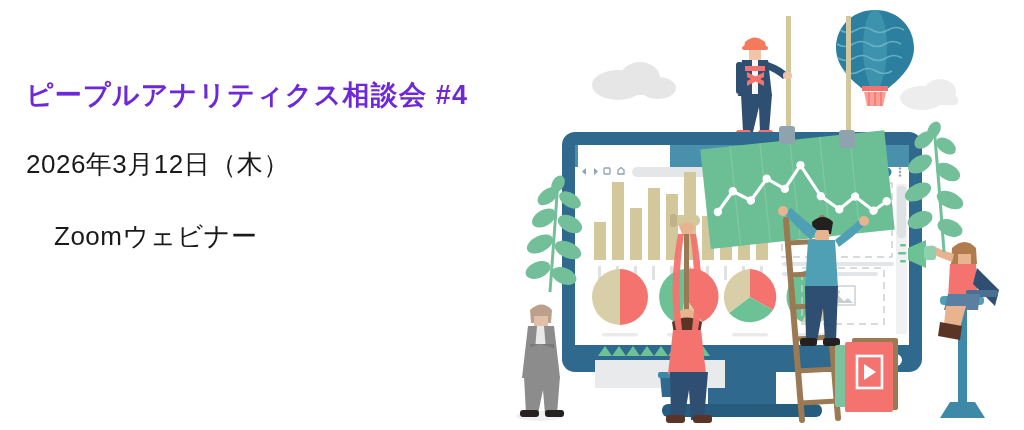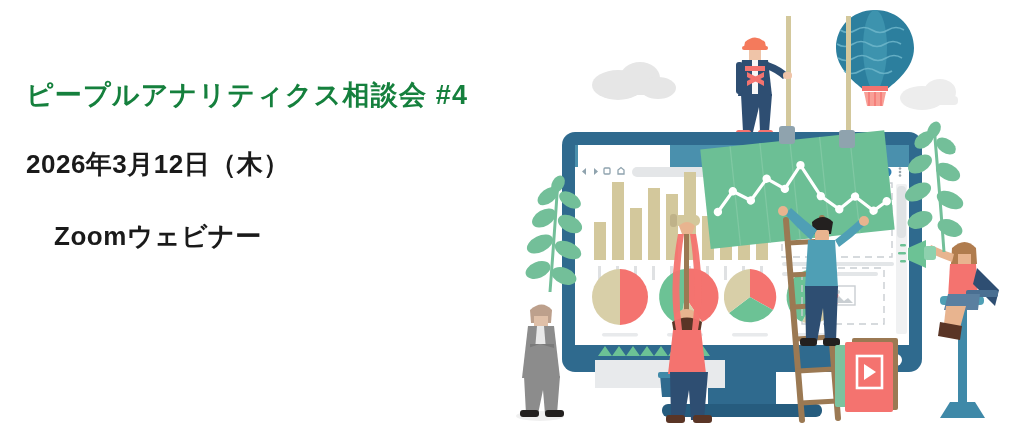--- a/index.html
+++ b/index.html
@@ -6,25 +6,25 @@
   body{
     width:1024px;height:430px;background:#ffffff;overflow:hidden;
     font-family:"Liberation Sans","DejaVu Sans",sans-serif;
     position:relative;
   }
   #banner{position:absolute;inset:0;background:#ffffff;}
 
   
   #text-block{position:absolute;left:26px;top:82px;width:520px;}
   .headline{
-    font-size:27px;font-weight:700;color:#15803d;letter-spacing:1.2px;
+    font-size:27px;font-weight:700;color:#6d28d9;letter-spacing:1.2px;
     line-height:1;margin:0 0 42px 0;white-space:nowrap;
   }
   .info-line{
-    font-size:26px;font-weight:700;color:#1a1a1a;letter-spacing:0.5px;
+    font-size:26px;font-weight:400;color:#1a1a1a;letter-spacing:0.5px;
     line-height:1;margin:0 0 46px 0;white-space:nowrap;
   }
   .info-line:last-child{margin-bottom:0;margin-left:28px;}
 
   
   #illustration{position:absolute;left:490px;top:0;width:534px;height:430px;}
   #illustration svg{display:block;width:534px;height:430px;}
 </style>
 </head>
 <body>

